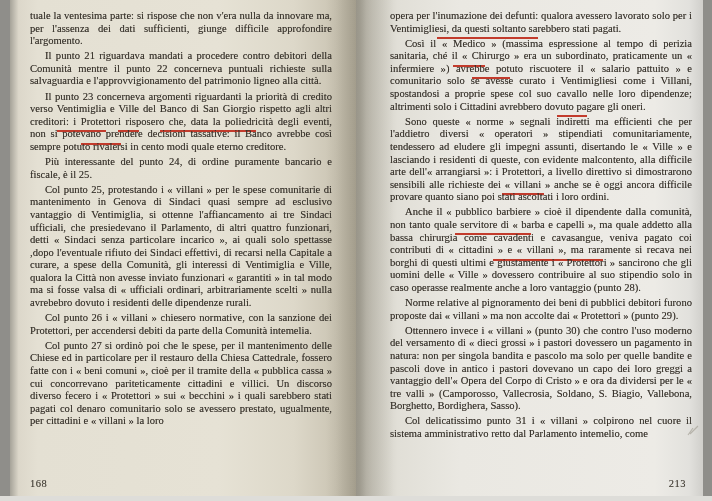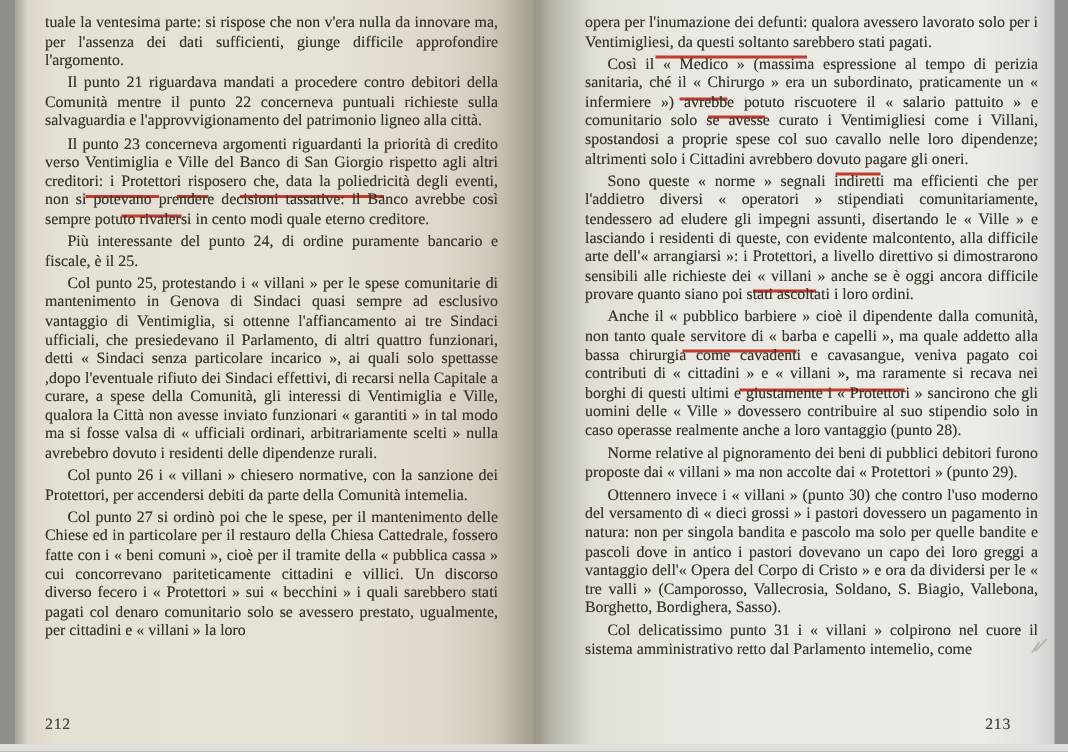--- a/index.html
+++ b/index.html
@@ -50,39 +50,39 @@
     border-bottom:2px solid var(--red,#c23b2c);
     padding-bottom:16px;
   }
   .pagenum{
     position:absolute;bottom:8px;
     font-size:10.5px;color:#48433b;
     letter-spacing:.5px;
     text-shadow:0 0 .4px rgba(55,50,42,.5);
   }
   .pagenum-left{left:20px;}
-  .pagenum-right{right:29px;}
+  .pagenum-right{right:17px;}
   .pencil-mark{position:absolute;left:330px;top:424px;opacity:.65;}
 </style>
 </head>
 <body>
 
 <div class="scan">
 
   <div class="page page-left">
     <div class="textblock textblock-left" id="left-text">
         <p class="para"><span>tuale la ventesima parte: si rispose che non v'era nulla da innovare ma, per l'assenza dei dati sufficienti, giunge difficile approfondire l'argomento.</span></p>
         <p class="para indent"><span>Il punto 21 riguardava mandati a procedere contro debitori della Comunità mentre il punto 22 concerneva puntuali richieste sulla salvaguardia e l'approvvigionamento del patrimonio ligneo alla città.</span></p>
         <p class="para indent"><span>Il punto 23 concerneva argomenti riguardanti la priorità di credito verso </span><span class="red-u">Ventimiglia</span><span> e </span><span class="red-u">Ville</span><span> del </span><span class="red-u">Banco di San Giorgio</span><span> rispetto agli altri creditori: i </span><span class="red-u">Protettori</span><span> risposero che, data la poliedricità degli eventi, non si potevano prendere decisioni tassative: il Banco avrebbe così sempre potuto rivalersi in cento modi quale eterno creditore.</span></p>
         <p class="para indent"><span>Più interessante del punto 24, di ordine puramente bancario e fiscale, è il 25.</span></p>
         <p class="para indent"><span>Col punto 25, protestando i « villani » per le spese comunitarie di mantenimento in Genova di Sindaci quasi sempre ad esclusivo vantaggio di Ventimiglia, si ottenne l'affiancamento ai tre Sindaci ufficiali, che presiedevano il Parlamento, di altri quattro funzionari, detti « Sindaci senza particolare incarico », ai quali solo spettasse ,dopo l'eventuale rifiuto dei Sindaci effettivi, di recarsi nella Capitale a curare, a spese della Comunità, gli interessi di Ventimiglia e Ville, qualora la Città non avesse inviato funzionari « garantiti » in tal modo ma si fosse valsa di « ufficiali ordinari, arbitrariamente scelti » nulla avrebebro dovuto i residenti delle dipendenze rurali.</span></p>
         <p class="para indent"><span>Col punto 26 i « villani » chiesero normative, con la sanzione dei Protettori, per accendersi debiti da parte della Comunità intemelia.</span></p>
         <p class="para indent"><span>Col punto 27 si ordinò poi che le spese, per il mantenimento delle Chiese ed in particolare per il restauro della Chiesa Cattedrale, fossero fatte con i « beni comuni », cioè per il tramite della « pubblica cassa » cui concorrevano pariteticamente cittadini e villici. Un discorso diverso fecero i « Protettori » sui « becchini » i quali sarebbero stati pagati col denaro comunitario solo se avessero prestato, ugualmente, per cittadini e « villani » la loro</span></p>
       </div>
-    <div class="pagenum pagenum-left">212</div>
+    <div class="pagenum pagenum-left">168</div>
   </div>
 
   <div class="page page-right">
     <div class="textblock textblock-right" id="right-text">
         <p class="para"><span>opera per l'</span><span class="red-u">inumazione dei defunti:</span><span> qualora avessero lavorato solo per i Ventimigliesi, da questi soltanto sarebbero stati pagati.</span></p>
         <p class="para indent"><span>Così il « </span><span class="red-u">Medico</span><span> » (massima espressione al tempo di perizia sanitaria, ché il « </span><span class="red-u">Chirurgo</span><span> » era un subordinato, praticamente un « infermiere ») avrebbe potuto riscuotere il « salario pattuito » e comunitario solo se avesse curato i Ventimigliesi come i Villani, spostandosi a proprie spese col suo </span><span class="red-u">cavallo</span><span> nelle loro dipendenze; altrimenti solo i Cittadini avrebbero dovuto pagare gli oneri.</span></p>
         <p class="para indent"><span>Sono queste « norme » segnali indiretti ma efficienti che per l'addietro diversi « operatori » stipendiati comunitariamente, tendessero ad eludere gli impegni assunti, disertando le « Ville » e lasciando i residenti di queste, con evidente malcontento, alla difficile arte dell'« arrangiarsi »: i </span><span class="red-u">Protettori,</span><span> a livello direttivo si dimostrarono sensibili alle richieste dei « villani » anche se è oggi ancora difficile provare quanto siano poi stati ascoltati i loro ordini.</span></p>
         <p class="para indent"><span>Anche il « </span><span class="red-u">pubblico barbiere</span><span> » cioè il dipendente dalla comunità, non tanto quale servitore di « barba e capelli », ma quale addetto alla bassa chirurgia come </span><span class="red-u">cavadenti e cavasangue,</span><span> veniva pagato coi contributi di « cittadini » e « villani », ma raramente si recava nei borghi di questi ultimi e giustamente i « Protettori » sancirono che gli uomini delle « Ville » dovessero contribuire al suo stipendio solo in caso operasse realmente anche a loro vantaggio (punto 28).</span></p>
         <p class="para indent"><span>Norme relative al pignoramento dei beni di pubblici debitori furono proposte dai « villani » ma non accolte dai « Protettori » (punto 29).</span></p>
         <p class="para indent"><span>Ottennero invece i « villani » (punto 30) che contro l'uso moderno del versamento di « dieci grossi » i pastori dovessero un pagamento in natura: non per singola bandita e pascolo ma solo per quelle bandite e pascoli dove in antico i pastori dovevano un capo dei loro greggi a vantaggio dell'« Opera del Corpo di Cristo » e ora da dividersi per le « tre valli » (Camporosso, Vallecrosia, Soldano, S. Biagio, Vallebona, Borghetto, Bordighera, Sasso).</span></p>

